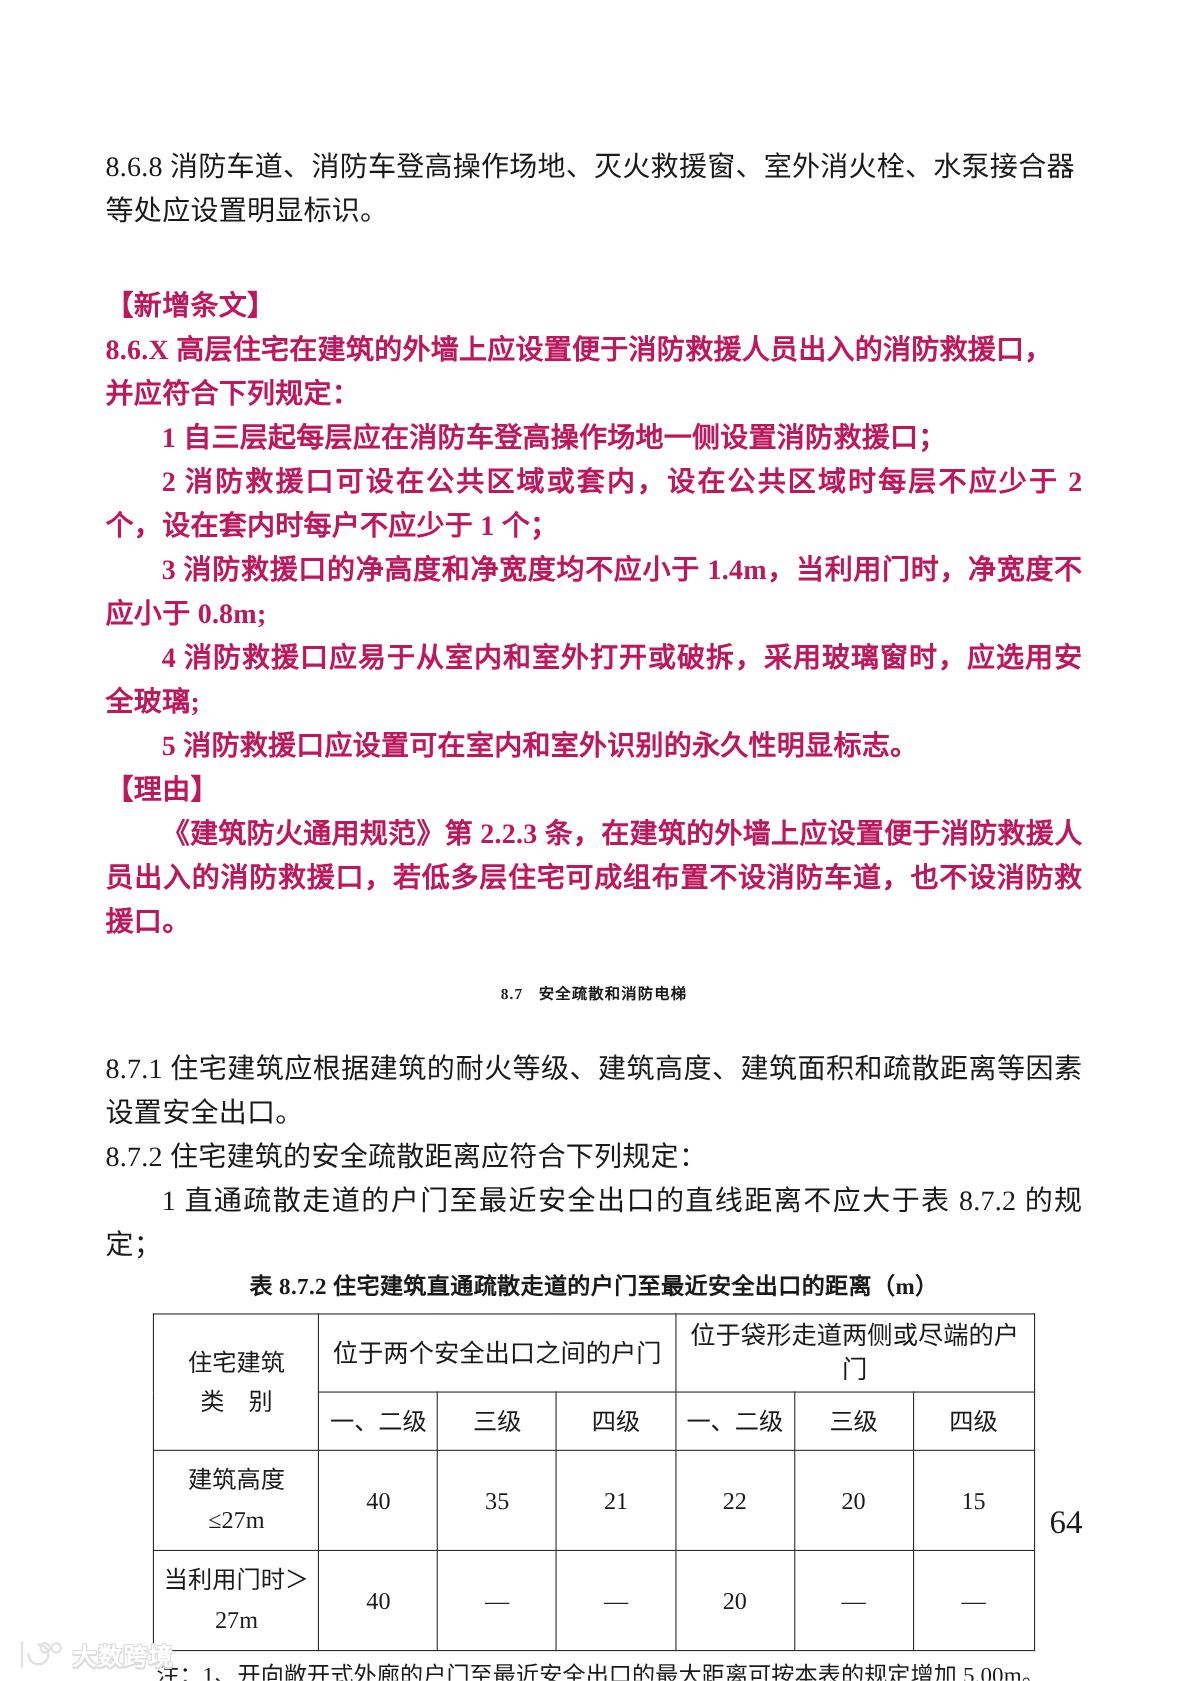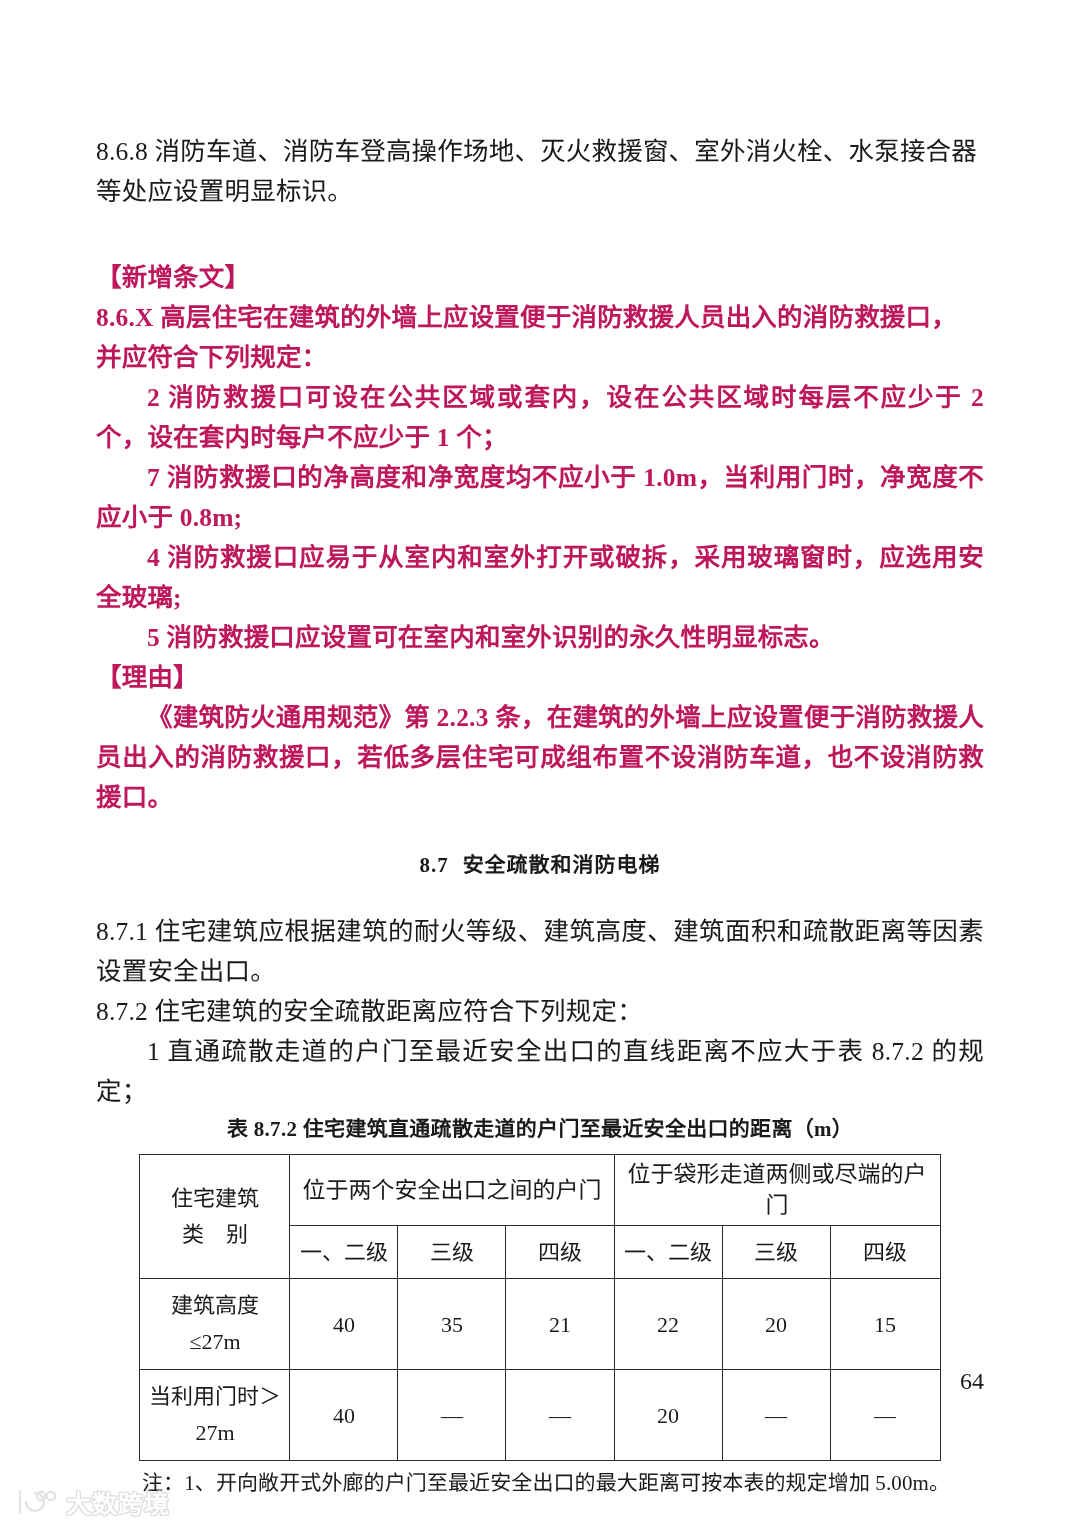--- a/index.html
+++ b/index.html
@@ -49,21 +49,21 @@
     margin: 0;
     color: #be185d;
     font-weight: bold;
     letter-spacing: 0.2px;
   }
   .indent-1 { text-indent: 2em; }
 
   
   .section-heading {
     text-align: center;
-    font-size: 21px;
+    font-size: 14px;
     font-weight: bold;
     line-height: 34px;
     margin: 0;
     letter-spacing: 1px;
   }
   .section-heading .sec-no {
     margin-right: 14px;
   }
 
   
@@ -116,38 +116,38 @@
     margin: 6px 0 0 0;
     padding-left: 46px;
     letter-spacing: 0.1px;
   }
 
   
   .page-number {
     position: absolute;
     right: 96px;
     top: 1368px;
-    font-size: 24px;
+    font-size: 30px;
     font-family: "Liberation Serif", serif;
   }
 
   
   .watermark {
     position: absolute;
     left: 14px;
     bottom: 8px;
     display: flex;
     align-items: center;
     gap: 8px;
     opacity: 1;
     user-select: none;
   }
   .watermark svg { display: block; }
   .watermark-text {
-    font-size: 25px;
+    font-size: 22px;
     font-weight: bold;
     color: #ffffff;
     letter-spacing: 1px;
     text-shadow:
       0 0 1px #d8d8d8,
       1px 1px 0 #dcdcdc,
       -1px -1px 0 #dcdcdc,
       1px -1px 0 #dcdcdc,
       -1px 1px 0 #dcdcdc;
     font-family: "Liberation Sans", sans-serif;
@@ -165,22 +165,23 @@
       <p class="para">等处应设置明显标识。</p>
     </div>
 
     <div class="gap-lg"></div>
 
     <div>
       <p class="red-para">【新增条文】</p>
       <p class="red-para">8.6.X  高层住宅在建筑的外墙上应设置便于消防救援人员出入的消防救援口，</p>
       <p class="red-para">并应符合下列规定：</p>
 
+      <p class="red-para indent-1">1 自三层起每层应在消防车登高操作场地一侧设置消防救援口；</p>
       <p class="red-para indent-1">2 消防救援口可设在公共区域或套内，设在公共区域时每层不应少于 2 个，设在套内时每户不应少于 1 个；</p>
-      <p class="red-para indent-1">7 消防救援口的净高度和净宽度均不应小于 1.0m，当利用门时，净宽度不应小于 0.8m;</p>
+      <p class="red-para indent-1">3 消防救援口的净高度和净宽度均不应小于 1.4m，当利用门时，净宽度不应小于 0.8m;</p>
       <p class="red-para indent-1">4 消防救援口应易于从室内和室外打开或破拆，采用玻璃窗时，应选用安全玻璃;</p>
       <p class="red-para indent-1">5 消防救援口应设置可在室内和室外识别的永久性明显标志。</p>
 
       <p class="red-para">【理由】</p>
       <p class="red-para indent-1">《建筑防火通用规范》第 2.2.3 条，在建筑的外墙上应设置便于消防救援人员出入的消防救援口，若低多层住宅可成组布置不设消防车道，也不设消防救援口。</p>
     </div>
 
     <div class="gap-md"></div>
 
     <p class="section-heading">

